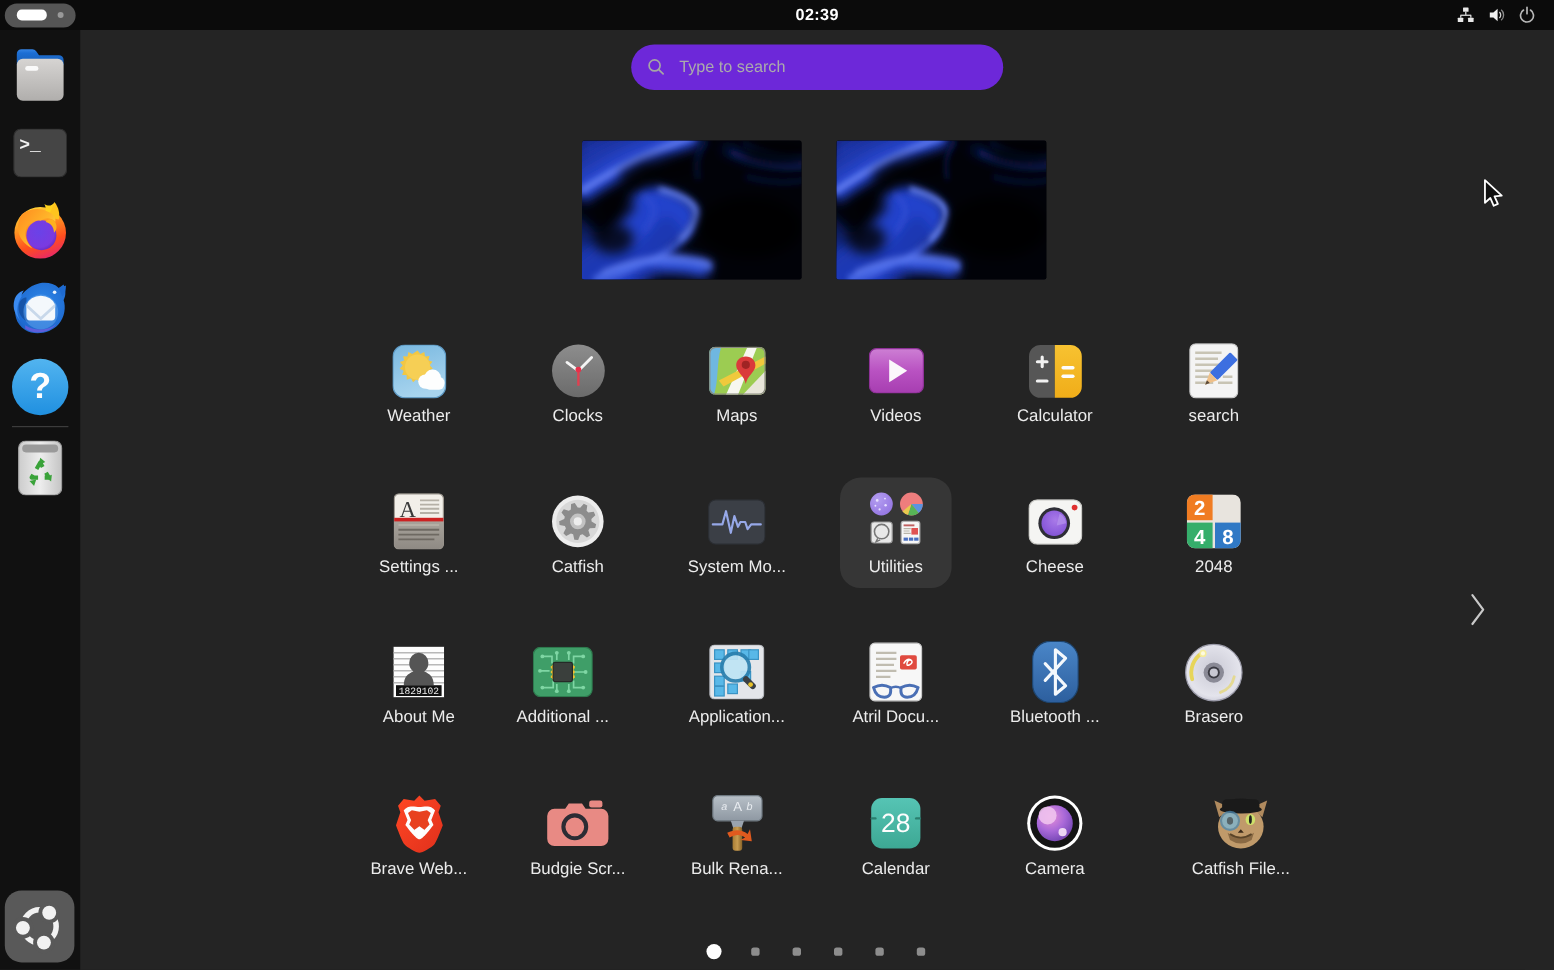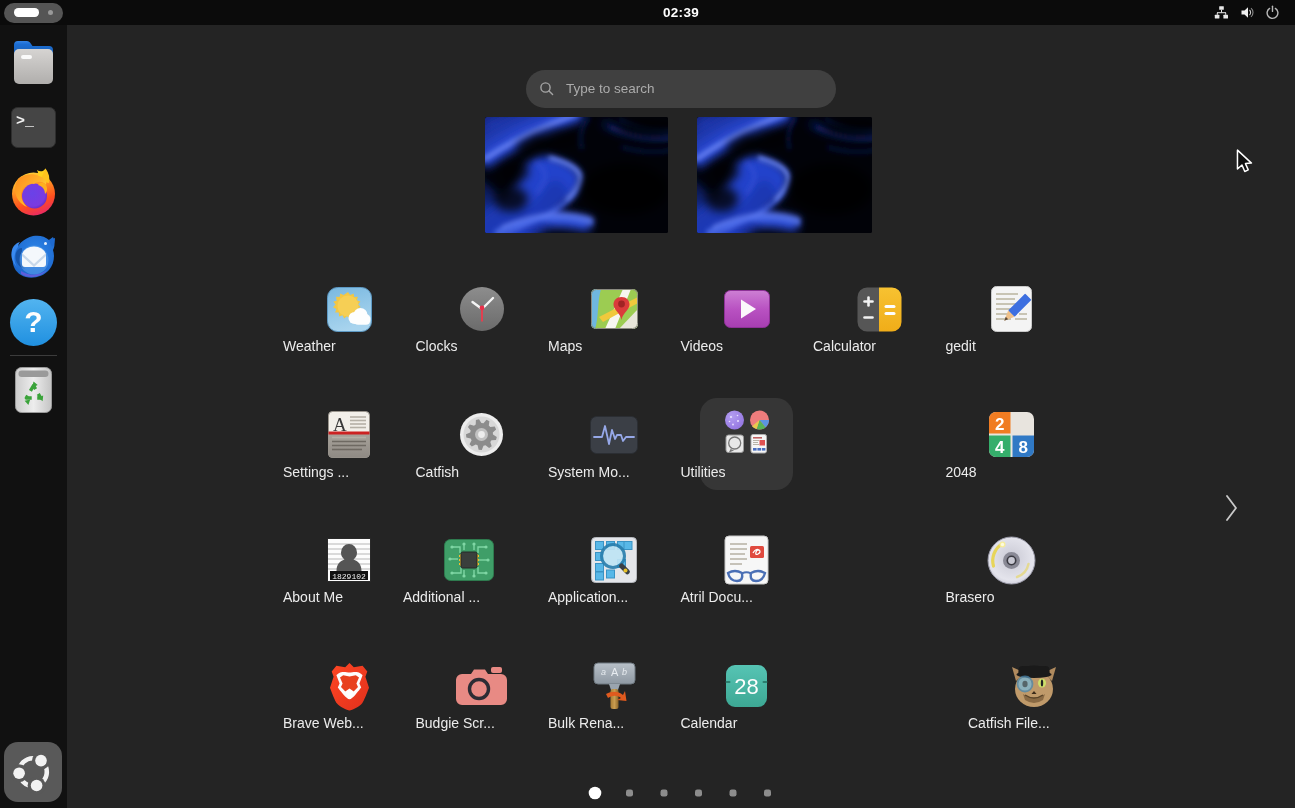--- a/index.html
+++ b/index.html
@@ -6,27 +6,27 @@
 html,body { width:1295px; height:808px; overflow:hidden; background:#242424; font-family:"Liberation Sans",sans-serif; }
 #stage { position:absolute; left:0; top:0; width:1295px; height:808px; }
 #topbar { position:absolute; left:0; top:0; width:1295px; height:25px; background:#0b0b0b; }
 #clock { position:absolute; left:67px; top:0; width:1228px; height:25px; line-height:25px; text-align:center; color:#fff; font-size:13.5px; font-weight:700; letter-spacing:.3px; }
 #dock { position:absolute; left:0; top:25px; width:67px; height:783px; background:#111111; }
 #main { position:absolute; left:67px; top:25px; width:1228px; height:783px; background:#242424; }
 #wspill { position:absolute; left:3.5px; top:2.5px; width:59px; height:20.5px; border-radius:10.3px; background:#555555; }
 #wspill .act { position:absolute; left:10.5px; top:5.8px; width:25px; height:8.4px; border-radius:4.2px; background:#fff; }
 #wspill .oth { position:absolute; left:44px; top:7.2px; width:5.6px; height:5.6px; border-radius:2.8px; background:#999999; }
 .tbicon { position:absolute; top:5px; width:15px; height:15px; }
-#search { position:absolute; left:459px; top:45px; width:310px; height:38px; border-radius:19px; background:#404040; }
+#search { position:absolute; left:459px; top:12px; width:310px; height:38px; border-radius:19px; background:#6d28d9; }
 #search .ph { position:absolute; left:40px; top:0; line-height:38px; font-size:13.5px; color:#ababab; }
 #search svg { position:absolute; left:13px; top:11px; }
 .thumb { position:absolute; top:92px; height:116px; border-radius:2px; overflow:hidden; background:#04050c; }
 #th1 { left:418px; width:183px; }
 #th2 { left:630px; width:175px; }
-.app { position:absolute; width:132px; }
+.app { position:absolute; width:132px; text-align:center; }
 .app .ic { height:64px; display:flex; align-items:center; justify-content:center; }
 .app .lb { margin-top:-3px; font-size:14px; color:#ececec; line-height:17px; white-space:nowrap; }
 #uhl { position:absolute; left:633px; top:373px; width:93px; height:92px; border-radius:17px; background:#363636; }
 #chev { position:absolute; left:1157px; top:468px; }
 .dots { position:absolute; left:0; top:760px; width:1228px; text-align:center; }
 #cursor { position:absolute; left:1234px; top:148px; }
 </style>
 </head>
 <body>
 <div id="stage">
@@ -363,21 +363,21 @@
               <line x1="24" y1="33" x2="36" y2="33"></line>
               <line x1="28" y1="28" x2="36" y2="28"></line>
             </g>
 <g transform="rotate(45 26 22)">
               <rect x="21.5" y="6" width="9" height="24" rx="1" fill="#3d6fe0"></rect>
               <path d="M21.5 30 L26 40 L30.5 30 Z" fill="#efc089"></path>
               <path d="M24.3 36.2 L26 40 L27.7 36.2 Z" fill="#5a4a3a"></path>
             </g>
 </svg>
         </div>
-        <div class="lb">gedit</div>
+        <div class="lb">search</div>
       </div>
   <div class="app" style="left:216px;top:377.5px">
         <div class="ic">
           <svg width="42" height="47" viewBox="0 0 42 47">
 <defs>
               <linearGradient id="dvb" x1="0" y1="0" x2="0" y2="1">
                 <stop offset="0" stop-color="#a8a39b"></stop>
                 <stop offset="1" stop-color="#8f8a84"></stop>
               </linearGradient>
             </defs>
@@ -461,20 +461,39 @@
         <div class="lb">Utilities</div>
       </div>
   <div class="app" style="left:481px;top:377.5px">
         <div class="ic">
           <svg width="48" height="38" viewBox="0 0 48 38">
 <rect x="0.5" y="0.5" width="47" height="37" rx="6" fill="#3b3f46" stroke="#2b2e33" stroke-width="1"></rect>
 <polyline points="4,21 12,21 15,10 19,28 22,14 25,23 27,19 31,19 33,25 36,21 44,21" fill="none" stroke="#96a8e8" stroke-width="1.8" stroke-linejoin="round" stroke-linecap="round"></polyline>
 </svg>
         </div>
         <div class="lb">System Mo...</div>
+      </div>
+  <div class="app" style="left:746px;top:377.5px">
+        <div class="ic">
+          <svg width="45" height="38" viewBox="0 0 45 38">
+<defs>
+              <radialGradient id="chl" cx="0.55" cy="0.38" r="0.75">
+                <stop offset="0" stop-color="#a97ae8"></stop>
+                <stop offset="0.55" stop-color="#9161de"></stop>
+                <stop offset="1" stop-color="#7a4ed0"></stop>
+              </radialGradient>
+            </defs>
+<rect x="0.5" y="0.5" width="44" height="37" rx="7" fill="#f5f5f3" stroke="#c9c9c5" stroke-width="1"></rect>
+<circle cx="21.5" cy="20" r="13.2" fill="#2e2e36"></circle>
+<circle cx="21.5" cy="20" r="10.6" fill="url(#chl)"></circle>
+<path d="M26 12 a10.6 10.6 0 0 1 5.5 8 l-8 2 Z" fill="#b694ec" opacity="0.7"></path>
+<circle cx="38.5" cy="7" r="2.4" fill="#e03030"></circle>
+</svg>
+        </div>
+        <div class="lb">Cheese</div>
       </div>
   <div class="app" style="left:878.5px;top:377.5px">
         <div class="ic">
           <svg width="45" height="45" viewBox="0 0 45 45">
 <defs>
               <clipPath id="gc">
                 <rect width="45" height="45" rx="7"></rect>
               </clipPath>
             </defs>
 <g clip-path="url(#gc)">
@@ -591,20 +610,37 @@
             </g>
 <circle cx="22" cy="19" r="11.5" fill="#bfe4f4" opacity="0.92" stroke="#2a7fae" stroke-width="3"></circle>
 <g transform="rotate(45 31 28)">
               <rect x="29" y="26.5" width="13" height="5" rx="2.4" fill="#3a3f44"></rect>
             </g>
 <circle cx="34.5" cy="33.5" r="2" fill="#e8c22a"></circle>
 </svg>
         </div>
         <div class="lb">Application...</div>
       </div>
+  <div class="app" style="left:746px;top:503px">
+        <div class="ic">
+          <svg width="39" height="52" viewBox="0 0 39 52">
+<defs>
+              <linearGradient id="btg" x1="0" y1="0" x2="0" y2="1">
+                <stop offset="0" stop-color="#4a86c8"></stop>
+                <stop offset="1" stop-color="#2d5f9e"></stop>
+              </linearGradient>
+            </defs>
+<rect x="0.5" y="0.5" width="38" height="51" rx="15" fill="url(#btg)" stroke="#1e456f" stroke-width="1"></rect>
+<g stroke="#f4f8fc" stroke-width="2.6" fill="none" stroke-linejoin="round" stroke-linecap="round">
+              <path d="M19.5 26 V7.5 L28 14.5 L11 33 M19.5 26 V44.5 L28 37.5 L11 19"></path>
+            </g>
+</svg>
+        </div>
+        <div class="lb">Bluetooth ...</div>
+      </div>
   <div class="app" style="left:878.5px;top:503px">
         <div class="ic">
           <svg width="49" height="49" viewBox="0 0 49 49">
 <defs>
               <radialGradient id="brd" cx="0.5" cy="0.45" r="0.62">
                 <stop offset="0" stop-color="#c9c9d4"></stop>
                 <stop offset="0.75" stop-color="#e4e4ec"></stop>
                 <stop offset="1" stop-color="#c4c4d2"></stop>
               </radialGradient>
             </defs>
@@ -683,20 +719,40 @@
             </defs>
 <rect x="2" y="2" width="41" height="42" rx="9" fill="url(#clg)"></rect>
 <g stroke="#2a7e6e" stroke-width="2" stroke-linecap="round">
               <line x1="2.5" y1="19" x2="5.5" y2="19"></line>
               <line x1="39.5" y1="19" x2="42.5" y2="19"></line>
             </g>
 <text x="22.5" y="30.5" text-anchor="middle" font-size="22" fill="#fdfdfd">28</text>
 </svg>
         </div>
         <div class="lb">Calendar</div>
+      </div>
+  <div class="app" style="left:746px;top:629px">
+        <div class="ic">
+          <svg width="48" height="48" viewBox="0 0 48 48">
+<defs>
+              <radialGradient id="cmg" cx="0.38" cy="0.32" r="0.8">
+                <stop offset="0" stop-color="#e890d8"></stop>
+                <stop offset="0.5" stop-color="#a868d8"></stop>
+                <stop offset="0.85" stop-color="#7a4ab8"></stop>
+                <stop offset="1" stop-color="#c04878"></stop>
+              </radialGradient>
+            </defs>
+<circle cx="24" cy="24" r="23" fill="#fff"></circle>
+<circle cx="24" cy="24" r="20.5" fill="#141414"></circle>
+<circle cx="24" cy="24" r="15" fill="url(#cmg)"></circle>
+<circle cx="18" cy="17.5" r="7.5" fill="#eec2ee" opacity="0.9"></circle>
+<circle cx="30.5" cy="31.5" r="3.4" fill="#f2dcf6" opacity="0.95"></circle>
+</svg>
+        </div>
+        <div class="lb">Camera</div>
       </div>
   <div class="app" style="left:901px;top:629px">
         <div class="ic">
           <svg width="50" height="50" viewBox="0 0 50 50">
 <path d="M7 20 L3 6 L16 12 Z" fill="#b08a5e"></path>
 <path d="M43 20 L47 6 L34 12 Z" fill="#b08a5e"></path>
 <ellipse cx="25" cy="28" rx="19" ry="18" fill="#c09a6a"></ellipse>
 <path d="M10 9 C18 3 32 3 40 9 L41 14 H9 Z" fill="#1a1a1a"></path>
 <ellipse cx="25" cy="13.5" rx="17.5" ry="3.5" fill="#1a1a1a"></ellipse>
 <rect x="9.5" y="5" width="31" height="9" rx="4" fill="#1a1a1a"></rect>

